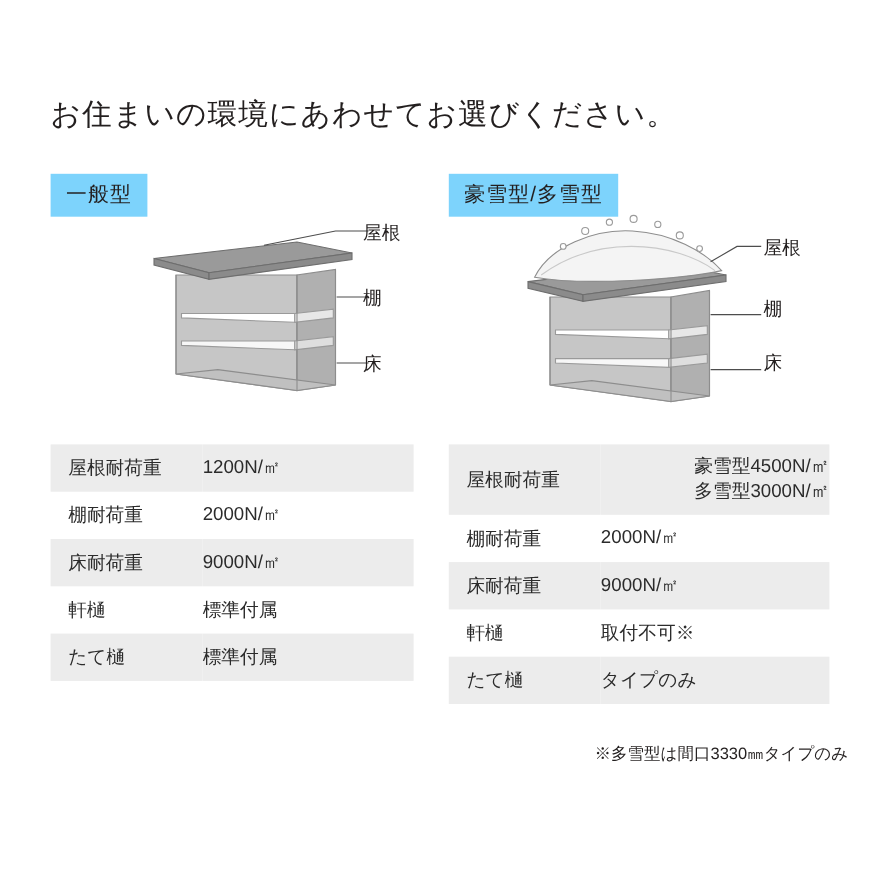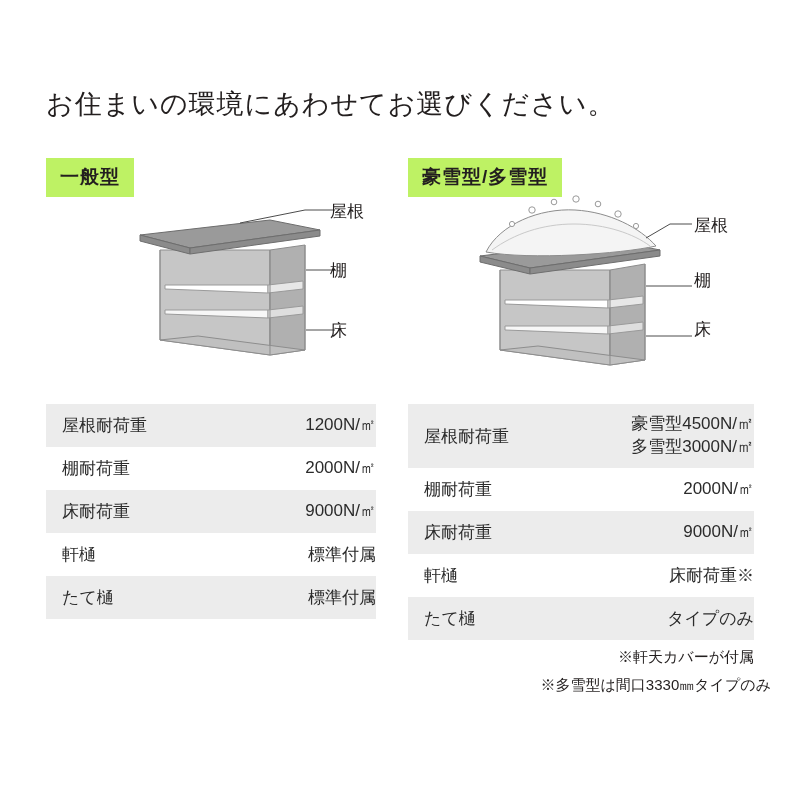--- a/index.html
+++ b/index.html
@@ -32,24 +32,23 @@
     color: #231f1f;
     white-space: nowrap;
   }
 
   
   .col-title {
     position: absolute;
     font-size: 19px;
     letter-spacing: 1px;
     color: #231f1f;
-    background: #bef264;
+    background: #7dd3fc;
     padding: 6px 14px 7px 14px;
     white-space: nowrap;
-    font-weight: bold;
   }
   #title-left { left: 46px; top: 158px; }
   #title-right { left: 408px; top: 158px; }
 
   
   .illus {
     position: absolute;
   }
 
   
@@ -72,21 +71,21 @@
     vertical-align: middle;
     white-space: nowrap;
   }
   .spec-table tr.alt td {
     background: #ececec;
   }
   .spec-table td.label {
     padding-left: 16px;
   }
   .spec-table td.value {
-    text-align: right;
+    text-align: left;
   }
 
   #table-left { left: 46px; top: 404px; width: 330px; }
   #table-left td.label { width: 126px; height: 43px; }
   #table-left td.value { width: 204px; height: 43px; }
 
   #table-right { left: 408px; top: 404px; width: 346px; }
   #table-right td.label { width: 126px; }
   #table-right td.value { width: 220px; }
   #table-right td { height: 43px; }
@@ -235,25 +234,24 @@
       <tr>
         <td class="label">棚耐荷重</td>
         <td class="value"><span>2000N/</span><span class="unit-sq">㎡</span></td>
       </tr>
       <tr class="alt">
         <td class="label">床耐荷重</td>
         <td class="value"><span>9000N/</span><span class="unit-sq">㎡</span></td>
       </tr>
       <tr>
         <td class="label">軒樋</td>
-        <td class="value">床耐荷重※</td>
+        <td class="value">取付不可※</td>
       </tr>
       <tr class="alt">
         <td class="label">たて樋</td>
         <td class="value">タイプのみ</td>
       </tr>
     </tbody>
   </table>
 
-  <div class="footnote" id="footnote-1">※軒天カバーが付属</div>
   <div class="footnote" id="footnote-2">※多雪型は間口3330㎜タイプのみ</div>
 
 </div>
 
 </body></html>

